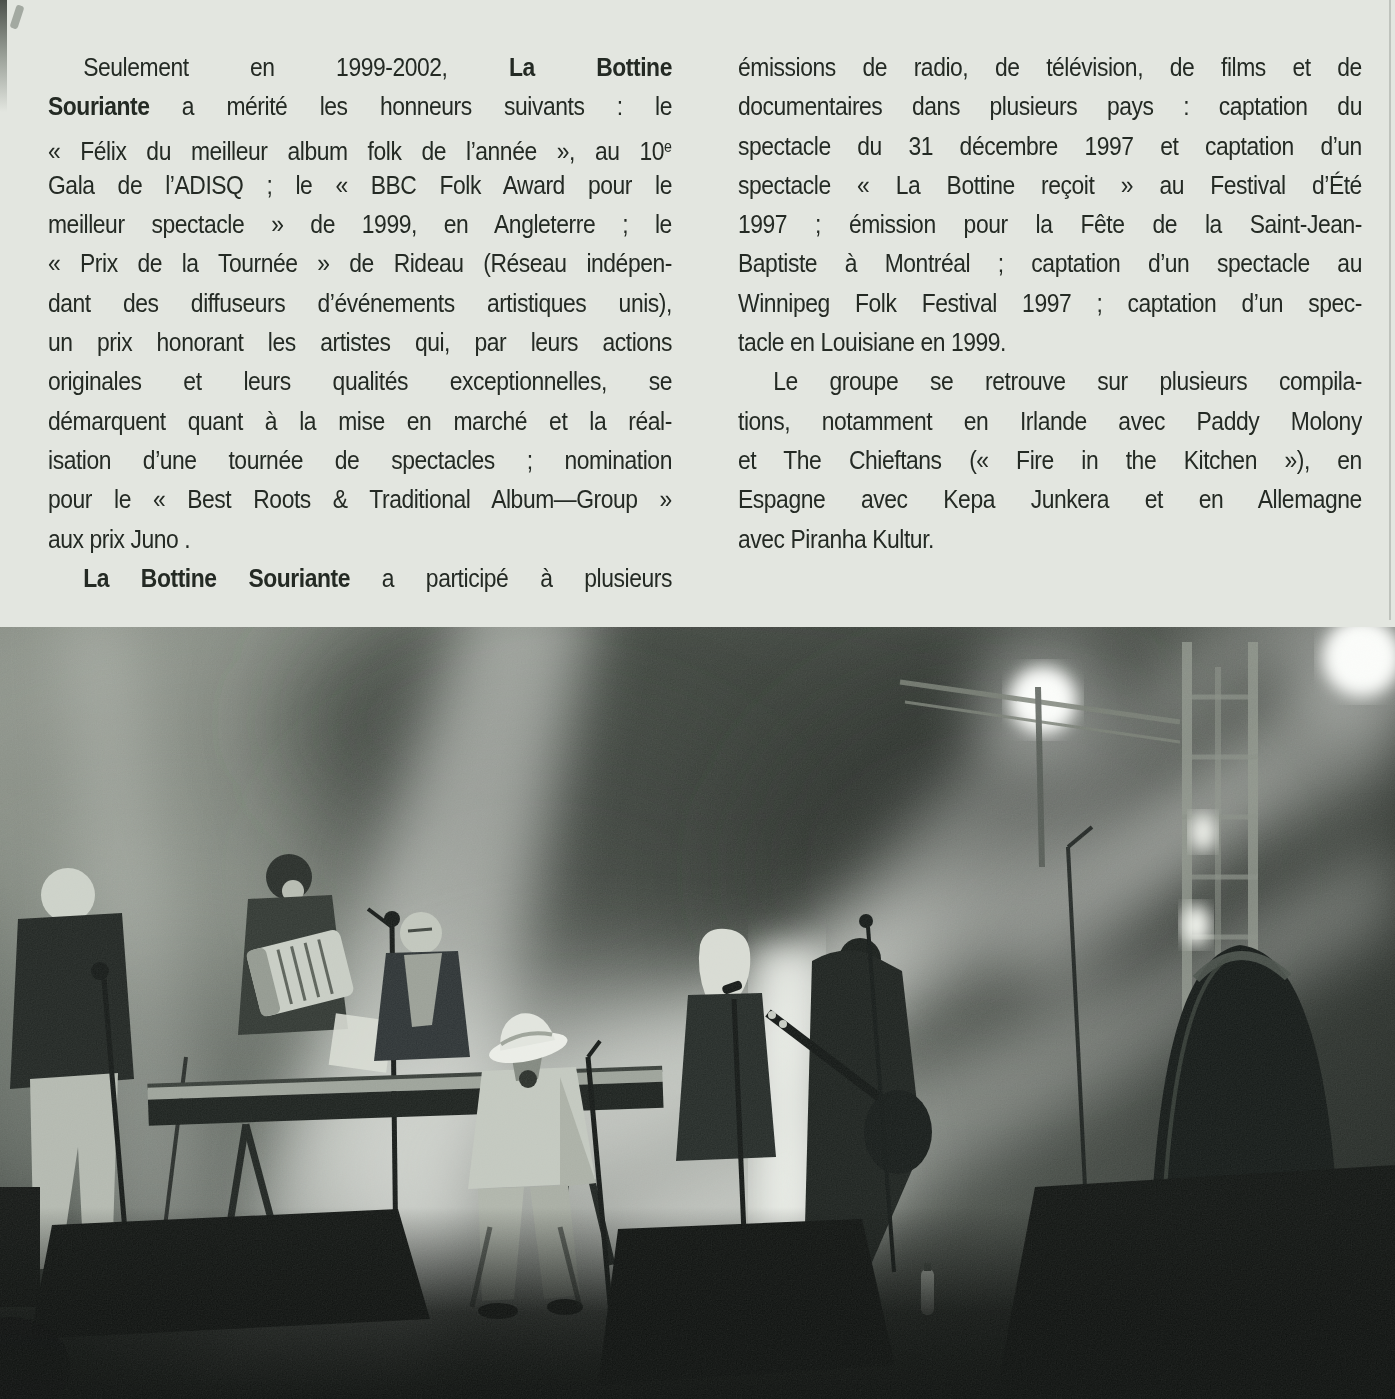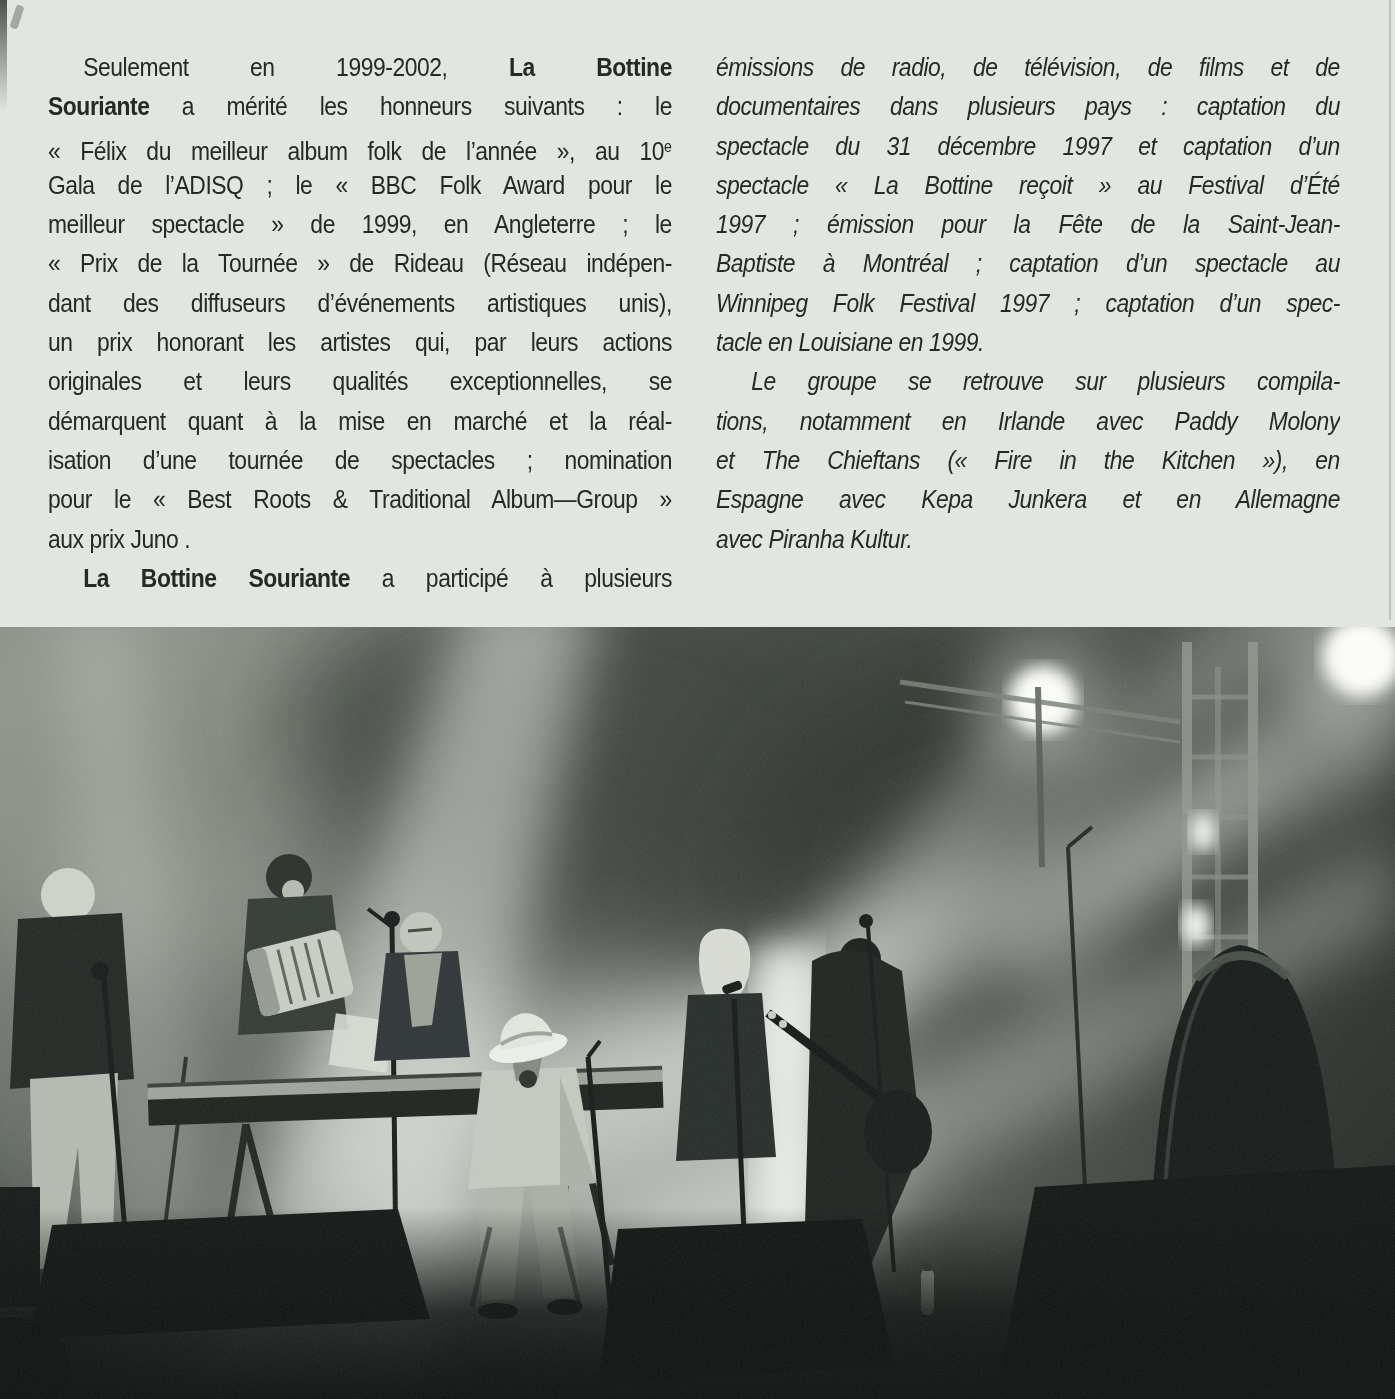--- a/index.html
+++ b/index.html
@@ -4,21 +4,21 @@
 <style>
   html,body{margin:0;padding:0;}
   body{
     width:1395px;height:1399px;position:relative;overflow:hidden;
     background:var(--page_bg,#e3e6e0);
     font-family:"Liberation Sans","DejaVu Sans",sans-serif;
   }
   .article{position:absolute;left:0;top:0;width:1395px;height:627px;border-radius:31px;}
   .col{position:absolute;top:48px;width:624px;}
   .col-left{left:48px;}
-  .col-right{left:716px;font-style:italic;}
+  .col-right{left:738px;}
   .line{
     width:709px;height:39.3px;line-height:39.3px;overflow:hidden;
     transform:scaleX(0.88);transform-origin:0 0;
     font-size:26px;letter-spacing:-0.5px;
     color:var(--text,#242a24);
     text-align:justify;text-align-last:justify;
     box-sizing:border-box;white-space:normal;
   }
   .line.indent{padding-left:40px;}
   .line.flush{text-align-last:left;}

